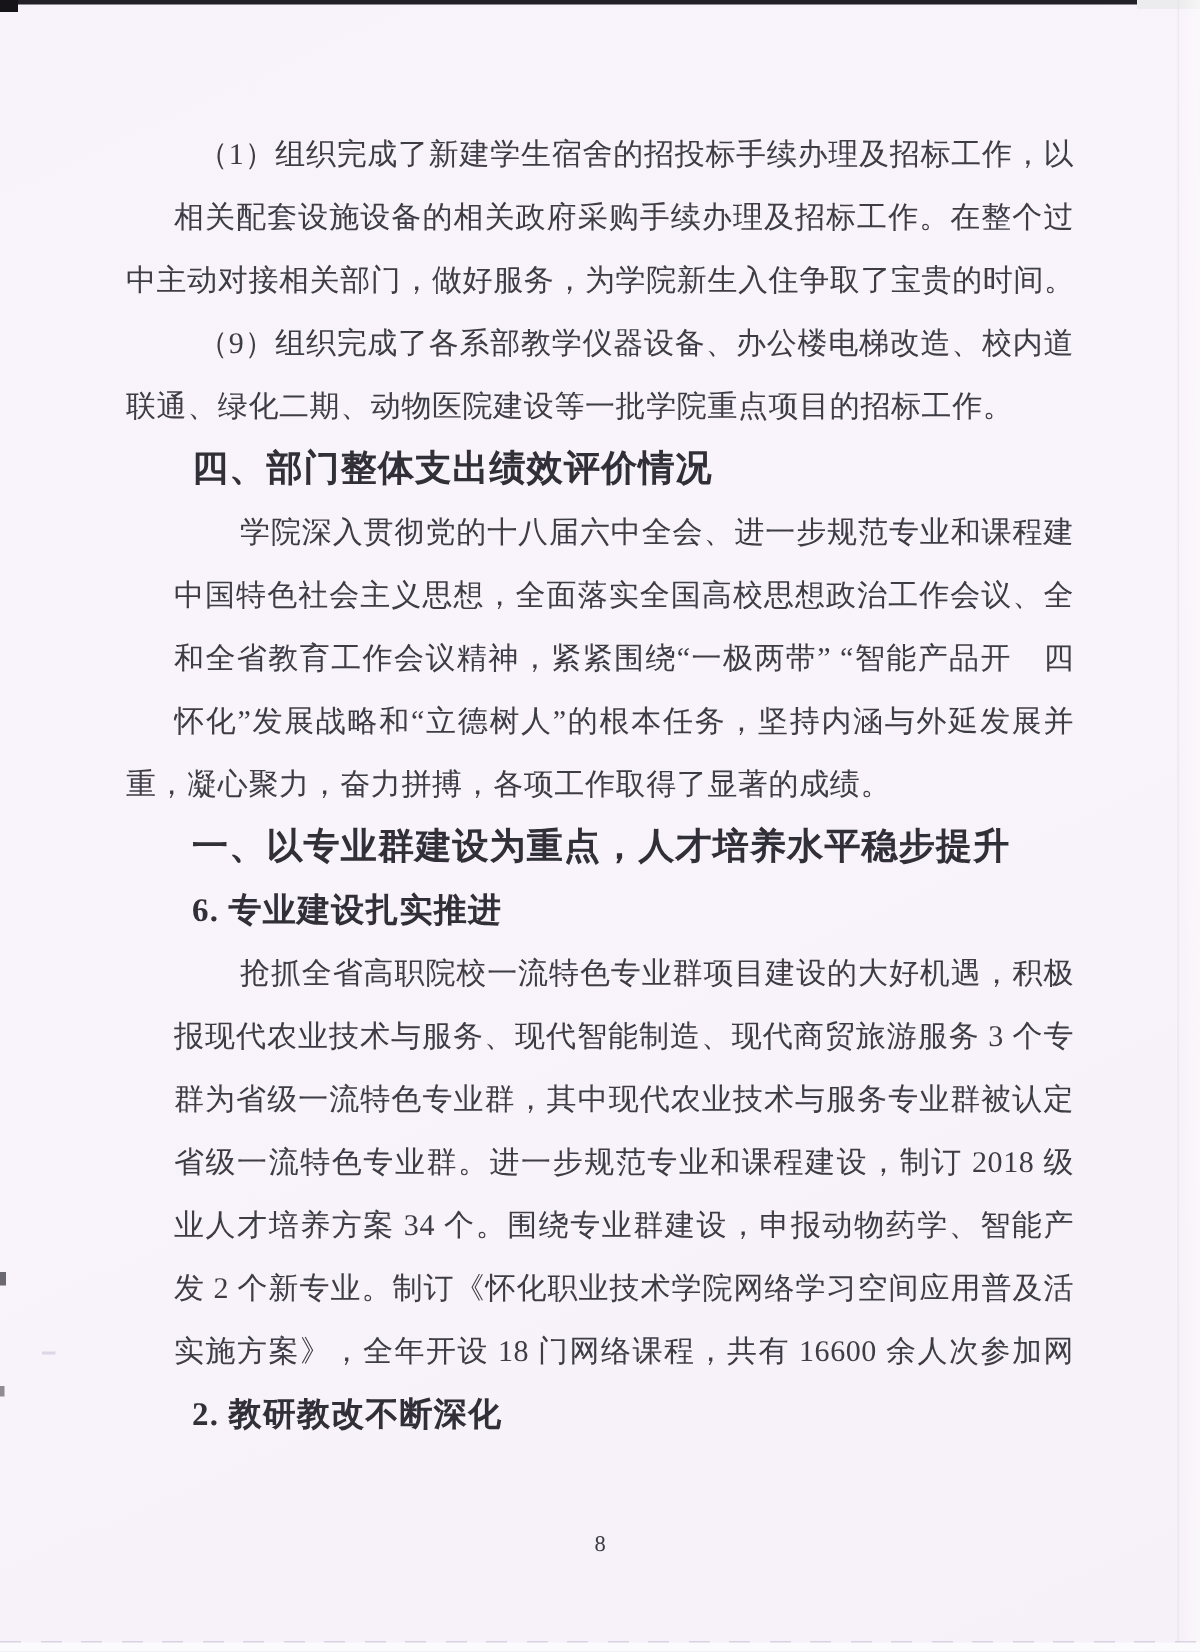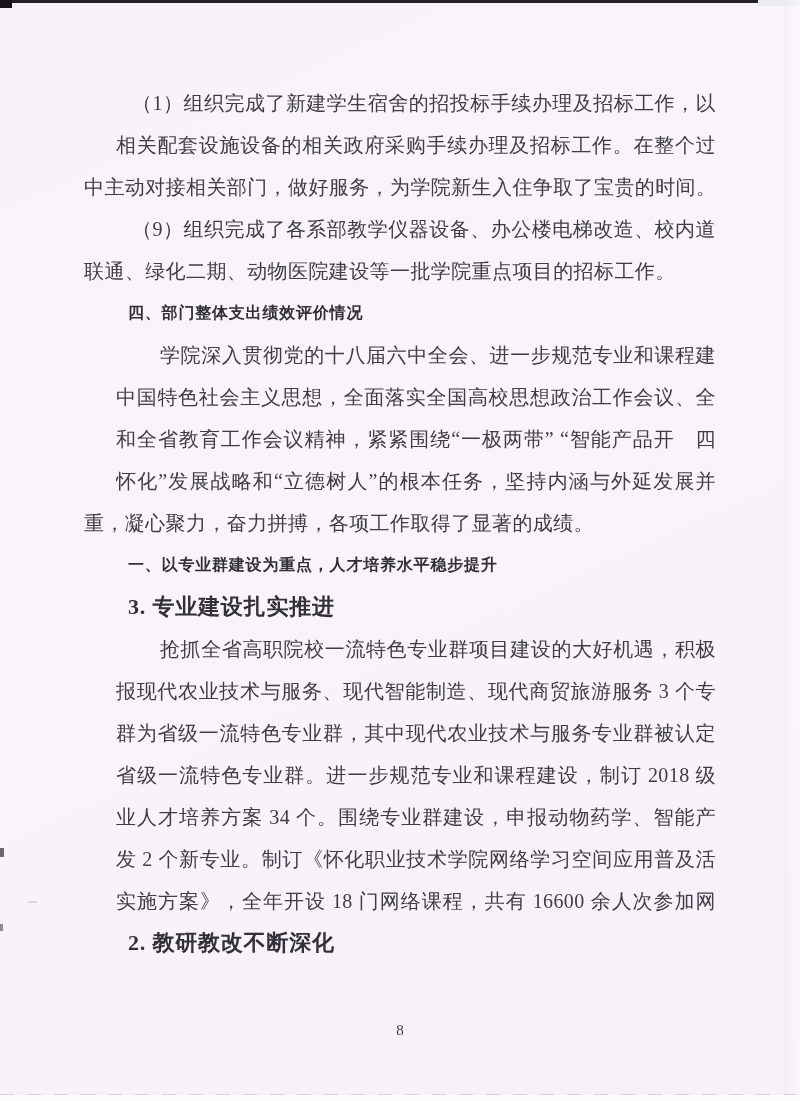--- a/index.html
+++ b/index.html
@@ -74,21 +74,21 @@
     white-space: normal;
     text-align: justify;
     text-align-last: justify;
     overflow: hidden;
     margin-left: 32px;
   }
   .ind   { text-indent: 44px; }
   .ind-sm{ text-indent: 16px; }
   .h1 {
     font-weight: 700;
-    font-size: 16px;
+    font-size: 24px;
     letter-spacing: 0.8px;
     color: #312f37;
   }
   .h2 {
     font-weight: 700;
     font-size: 22px;
     letter-spacing: 0.8px;
     color: #312f37;
   }
   .pagenum {
@@ -113,21 +113,21 @@
     <div class="line">中主动对接相关部门，做好服务，为学院新生入住争取了宝贵的时间。</div>
     <div class="line j ind-sm">（9）组织完成了各系部教学仪器设备、办公楼电梯改造、校内道路</div>
     <div class="line">联通、绿化二期、动物医院建设等一批学院重点项目的招标工作。</div>
     <div class="line h1 ind">四、部门整体支出绩效评价情况</div>
     <div class="line j ind">学院深入贯彻党的十八届六中全会、进一步规范专业和课程建设</div>
     <div class="line j">中国特色社会主义思想，全面落实全国高校思想政治工作会议、全国</div>
     <div class="line j">和全省教育工作会议精神，紧紧围绕“一极两带” “智能产品开　四个</div>
     <div class="line j">怀化”发展战略和“立德树人”的根本任务，坚持内涵与外延发展并</div>
     <div class="line">重，凝心聚力，奋力拼搏，各项工作取得了显著的成绩。</div>
     <div class="line h1 ind">一、以专业群建设为重点，人才培养水平稳步提升</div>
-    <div class="line h2 ind">3. 专业建设扎实推进</div>
+    <div class="line h2 ind">6. 专业建设扎实推进</div>
     <div class="line j ind">抢抓全省高职院校一流特色专业群项目建设的大好机遇，积极申</div>
     <div class="line j">报现代农业技术与服务、现代智能制造、现代商贸旅游服务 3 个专业</div>
     <div class="line j">群为省级一流特色专业群，其中现代农业技术与服务专业群被认定为</div>
     <div class="line j">省级一流特色专业群。进一步规范专业和课程建设，制订 2018 级各专</div>
     <div class="line j">业人才培养方案 34 个。围绕专业群建设，申报动物药学、智能产品开</div>
     <div class="line j">发 2 个新专业。制订《怀化职业技术学院网络学习空间应用普及活动</div>
     <div class="line j">实施方案》，全年开设 18 门网络课程，共有 16600 余人次参加网络</div>
     <div class="line h2 ind">2. 教研教改不断深化</div>
   </div>
 

